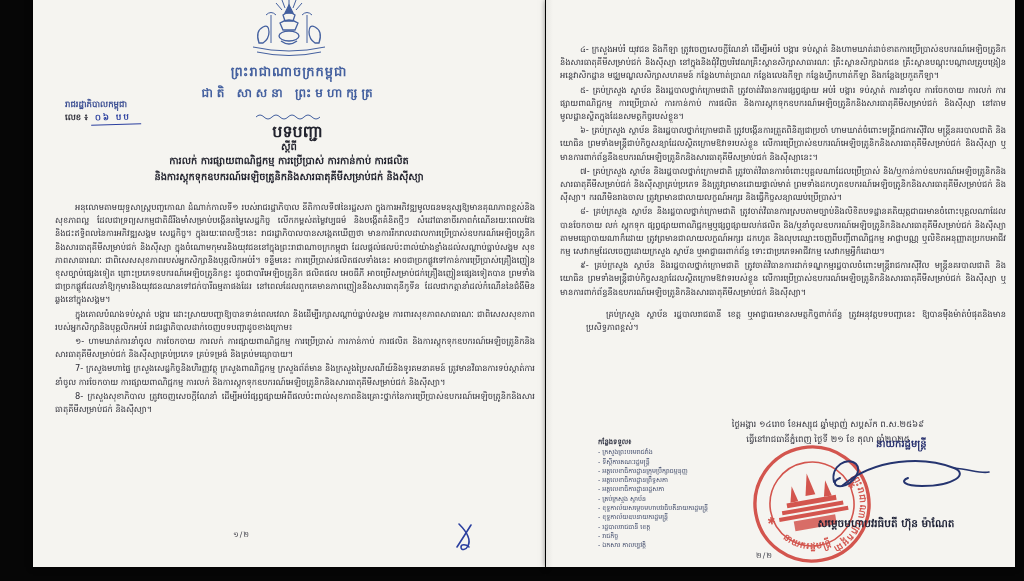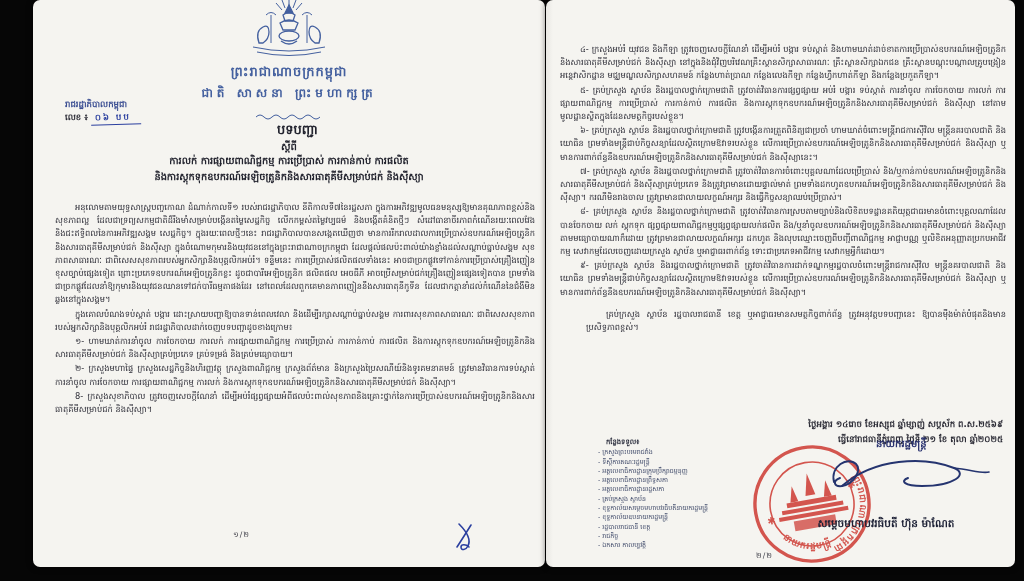--- a/index.html
+++ b/index.html
@@ -5,53 +5,52 @@
   html,body{margin:0;padding:0;}
   body{
     width:1024px;height:581px;position:relative;overflow:hidden;
     background:#060606;
     font-family:"DejaVu Sans", sans-serif;
     -webkit-font-smoothing:antialiased;
   }
   .page{
     position:absolute;top:0;height:567px;background:#f5f4f0;
     box-shadow:0 0 6px rgba(0,0,0,.6);
-    border-radius:7px;
   }
   .page-left{left:33px;width:512px;}
   .page-right{left:546px;width:469px;background:linear-gradient(90deg,#e9e8e4 0,#f5f4f0 7px);}
   .khtext{color:#2e2e38;font-size:8.3px;line-height:13.2px;text-align:justify;}
   .indent{text-indent:20px;margin:0 0 1px 0;}
   .abs{position:absolute;}
   
   .emblem{left:0;right:0;top:-3px;text-align:center;}
   .kingdom{left:0;right:0;top:63px;font-size:13px;font-weight:bold;color:#44609f;text-align:center;letter-spacing:1px;}
   .motto{left:0;right:0;top:85px;font-size:12px;font-weight:bold;color:#44609f;text-align:center;letter-spacing:4px;}
   .divider{left:0;right:0;top:106px;text-align:center;}
   .issuer-block{left:32px;top:98px;font-size:8.5px;color:#3c4f93;font-weight:bold;line-height:13px;}
   .number-line{color:#2e2e38;font-weight:bold;}
   .number-value{
     color:#2b3f9f;display:inline-block;border-bottom:1px solid #2b3f9f;
     padding:0 10px 0 4px;transform:rotate(-1.5deg);font-weight:bold;letter-spacing:2px;
   }
-  .doc-type{left:0;right:0;top:121px;font-size:13px;font-weight:bold;color:#22232e;text-align:center;padding-left:17px;}
+  .doc-type{left:0;right:0;top:121px;font-size:16px;font-weight:bold;color:#22232e;text-align:center;padding-left:17px;}
   .subject{left:0;right:0;top:140px;font-size:10px;font-weight:bold;color:#22232e;text-align:center;}
   .doc-title{left:30px;right:30px;top:153px;font-size:9.8px;font-weight:bold;color:#22232e;text-align:center;line-height:15.5px;}
   .body-left{left:22px;right:10px;top:201px;}
   .pageno{font-size:7.5px;color:#3a3a44;letter-spacing:1px;}
   .pageno-left{left:200px;top:530px;}
   .pageno-right{left:210px;top:551px;}
   
   .body-right{left:14px;right:9px;top:43px;}
   .closing-gap{margin-top:9px;margin-left:26px;}
-  .date-block{right:12px;top:417px;width:350px;text-align:right;font-size:8.6px;color:#2e2e38;line-height:15px;font-weight:bold;}
+  .date-block{right:12px;top:417px;width:350px;text-align:center;font-size:8.6px;color:#2e2e38;line-height:15px;}
   .pm-title{left:330px;top:437px;font-size:10px;font-weight:bold;color:#27306e;}
   .pm-name{left:230px;top:517px;width:220px;text-align:center;font-size:10.5px;font-weight:bold;color:#1d2136;}
   .recipients{left:52px;top:438px;width:170px;font-size:6.3px;color:#3a4566;line-height:9.3px;text-align:left;}
-  .recipients .rc-title{font-weight:bold;color:#2e3140;font-size:6.8px;margin-left:8px;}
+  .recipients .rc-title{font-weight:bold;color:#2e3140;font-size:6.8px;}
   .stamp{left:205px;top:443px;opacity:.88;}
   .signature{left:258px;top:448px;}
   .initial-x{left:420px;top:520px;}
 </style>
 </head>
 <body>
 
 <div class="page page-left">
 
   <div class="abs emblem">
@@ -98,21 +97,21 @@
 
   <div class="abs doc-title">
     <div>ការលក់ ការផ្សាយពាណិជ្ជកម្ម ការប្រើប្រាស់ ការកាន់កាប់ ការផលិត</div>
     <div>និងការស្តុកទុកឧបករណ៍អេឡិចត្រូនិកនិងសារធាតុគីមីសម្រាប់ជក់ និងស៊ីស្យា</div>
   </div>
 
   <div class="abs body-left khtext">
     <p class="indent">អនុលោមតាមយុទ្ធសាស្ត្របញ្ចកោណ ដំណាក់កាលទី១ របស់រាជរដ្ឋាភិបាល នីតិកាលទី៧នៃរដ្ឋសភា ក្នុងការអភិវឌ្ឍមូលធនមនុស្សឱ្យមានគុណភាពខ្ពស់និងសុខភាពល្អ ដែលជាទ្រព្យសកម្មជាតិដ៏រឹងមាំសម្រាប់បង្កើនតម្លៃសេដ្ឋកិច្ច លើកកម្ពស់តម្លៃវប្បធម៌ និងបង្កើតគំនិតថ្មីៗ សំដៅធានាចីរភាពកំណើនរយៈពេលវែង និងជះឥទ្ធិពលនៃការអភិវឌ្ឍសង្គម សេដ្ឋកិច្ច។ ក្នុងរយៈពេលថ្មីៗនេះ រាជរដ្ឋាភិបាលបានសង្កេតឃើញថា មានការរីករាលដាលការប្រើប្រាស់ឧបករណ៍អេឡិចត្រូនិកនិងសារធាតុគីមីសម្រាប់ជក់ និងស៊ីស្យា ក្នុងចំណោមកុមារនិងយុវជននៅក្នុងព្រះរាជាណាចក្រកម្ពុជា ដែលផ្តល់ផលប៉ះពាល់យ៉ាងខ្លាំងដល់សណ្តាប់ធ្នាប់សង្គម សុខភាពសាធារណៈ ជាពិសេសសុខភាពរបស់អ្នកសិក្សានិងបុគ្គលិកអប់រំ។ ទន្ទឹមនេះ ការប្រើប្រាស់ផលិតផលទាំងនេះ អាចជាច្រកផ្លូវទៅកាន់ការប្រើប្រាស់គ្រឿងញៀនខុសច្បាប់ផ្សេងទៀត ព្រោះប្រភេទឧបករណ៍អេឡិចត្រូនិកខ្លះ ដូចជាបារីអេឡិចត្រូនិក ផលិតផល អេចធីភី អាចប្រើសម្រាប់ជក់គ្រឿងញៀនផ្សេងទៀតបាន ព្រមទាំងជាច្រកផ្លូវដែលនាំឱ្យកុមារនិងយុវជនឈានទៅជក់បារីធម្មតាផងដែរ នៅពេលដែលពួកគេមានភាពញៀននឹងសារធាតុនីកូទីន ដែលជាកត្តានាំដល់កំណើននៃជំងឺមិនឆ្លងនៅក្នុងសង្គម។</p>
     <p class="indent">ក្នុងគោលបំណងទប់ស្កាត់ បង្ការ ដោះស្រាយបញ្ហាឱ្យបានទាន់ពេលវេលា និងដើម្បីរក្សាសណ្តាប់ធ្នាប់សង្គម ការពារសុខភាពសាធារណៈ ជាពិសេសសុខភាពរបស់អ្នកសិក្សានិងបុគ្គលិកអប់រំ រាជរដ្ឋាភិបាលដាក់ចេញបទបញ្ជាដូចខាងក្រោម៖</p>
     <p class="indent">១- ហាមឃាត់ការនាំចូល ការចែកចាយ ការលក់ ការផ្សាយពាណិជ្ជកម្ម ការប្រើប្រាស់ ការកាន់កាប់ ការផលិត និងការស្តុកទុកឧបករណ៍អេឡិចត្រូនិកនិងសារធាតុគីមីសម្រាប់ជក់ និងស៊ីស្យាគ្រប់ប្រភេទ គ្រប់ទម្រង់ និងគ្រប់មធ្យោបាយ។</p>
-    <p class="indent">២- ក្រសួងមហាផ្ទៃ ក្រសួងសេដ្ឋកិច្ចនិងហិរញ្ញវត្ថុ ក្រសួងពាណិជ្ជកម្ម ក្រសួងព័ត៌មាន និងក្រសួងប្រៃសណីយ៍និងទូរគមនាគមន៍ ត្រូវមានវិធានការទប់ស្កាត់ការនាំចូល ការចែកចាយ ការផ្សាយពាណិជ្ជកម្ម ការលក់ និងការស្តុកទុកឧបករណ៍អេឡិចត្រូនិកនិងសារធាតុគីមីសម្រាប់ជក់ និងស៊ីស្យា។</p>
+    <p class="indent">7- ក្រសួងមហាផ្ទៃ ក្រសួងសេដ្ឋកិច្ចនិងហិរញ្ញវត្ថុ ក្រសួងពាណិជ្ជកម្ម ក្រសួងព័ត៌មាន និងក្រសួងប្រៃសណីយ៍និងទូរគមនាគមន៍ ត្រូវមានវិធានការទប់ស្កាត់ការនាំចូល ការចែកចាយ ការផ្សាយពាណិជ្ជកម្ម ការលក់ និងការស្តុកទុកឧបករណ៍អេឡិចត្រូនិកនិងសារធាតុគីមីសម្រាប់ជក់ និងស៊ីស្យា។</p>
     <p class="indent">8- ក្រសួងសុខាភិបាល ត្រូវចេញសេចក្តីណែនាំ ដើម្បីអប់រំផ្សព្វផ្សាយអំពីផលប៉ះពាល់សុខភាពនិងគ្រោះថ្នាក់នៃការប្រើប្រាស់ឧបករណ៍អេឡិចត្រូនិកនិងសារធាតុគីមីសម្រាប់ជក់ និងស៊ីស្យា។</p>
   </div>
 
   <div class="abs pageno pageno-left">១/២</div>
 
   <div class="abs initial-x">
     <svg width="26" height="34" viewBox="0 0 26 34" fill="none" stroke="#2b3f9f" stroke-width="1.6" stroke-linecap="round">
       <path d="M6 4 C14 12 18 20 15 26 C13 30 8 31 8 27 C8 24 13 24 16 27"></path>
       <path d="M18 5 C13 13 8 21 4 27"></path>
     </svg>

